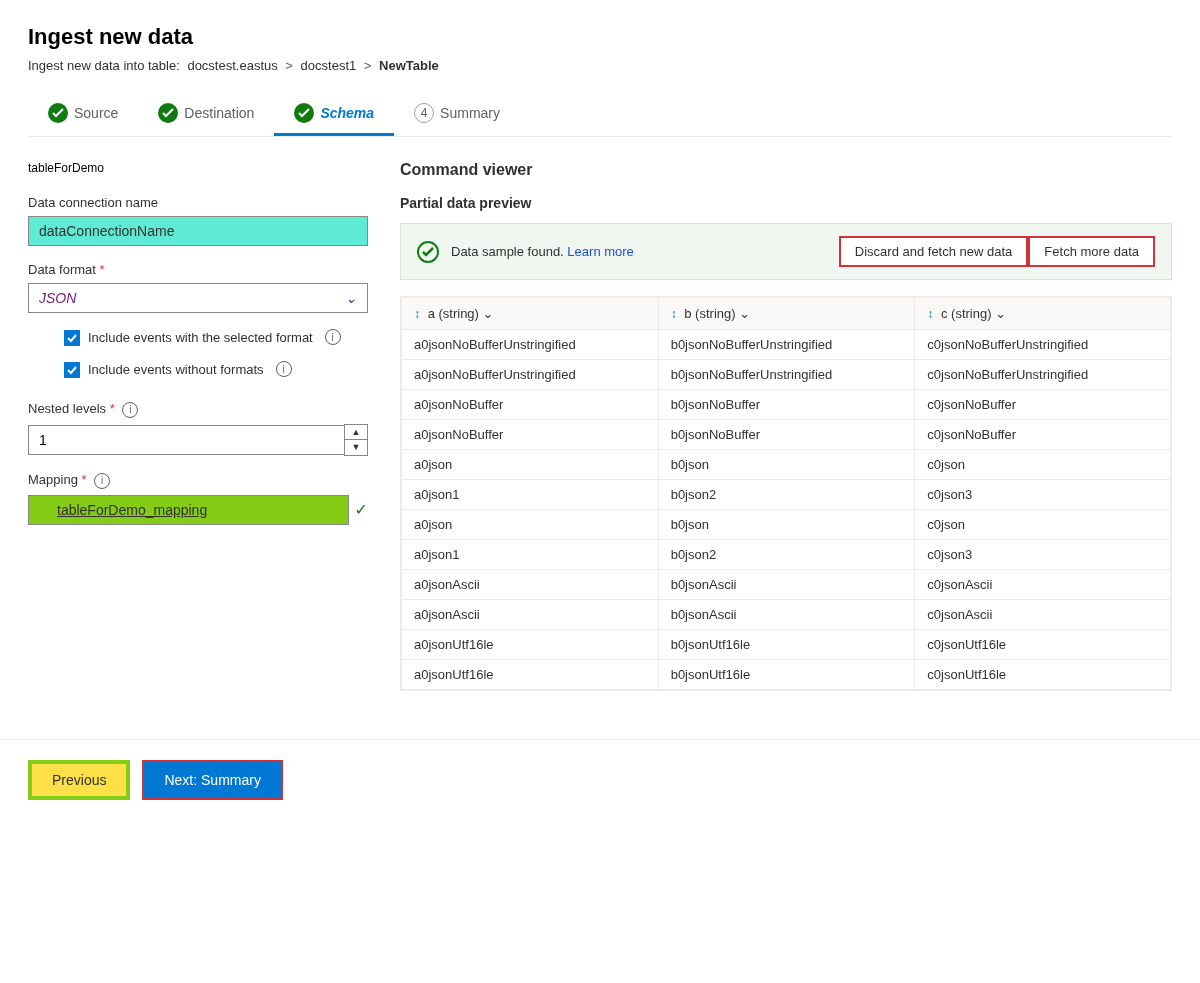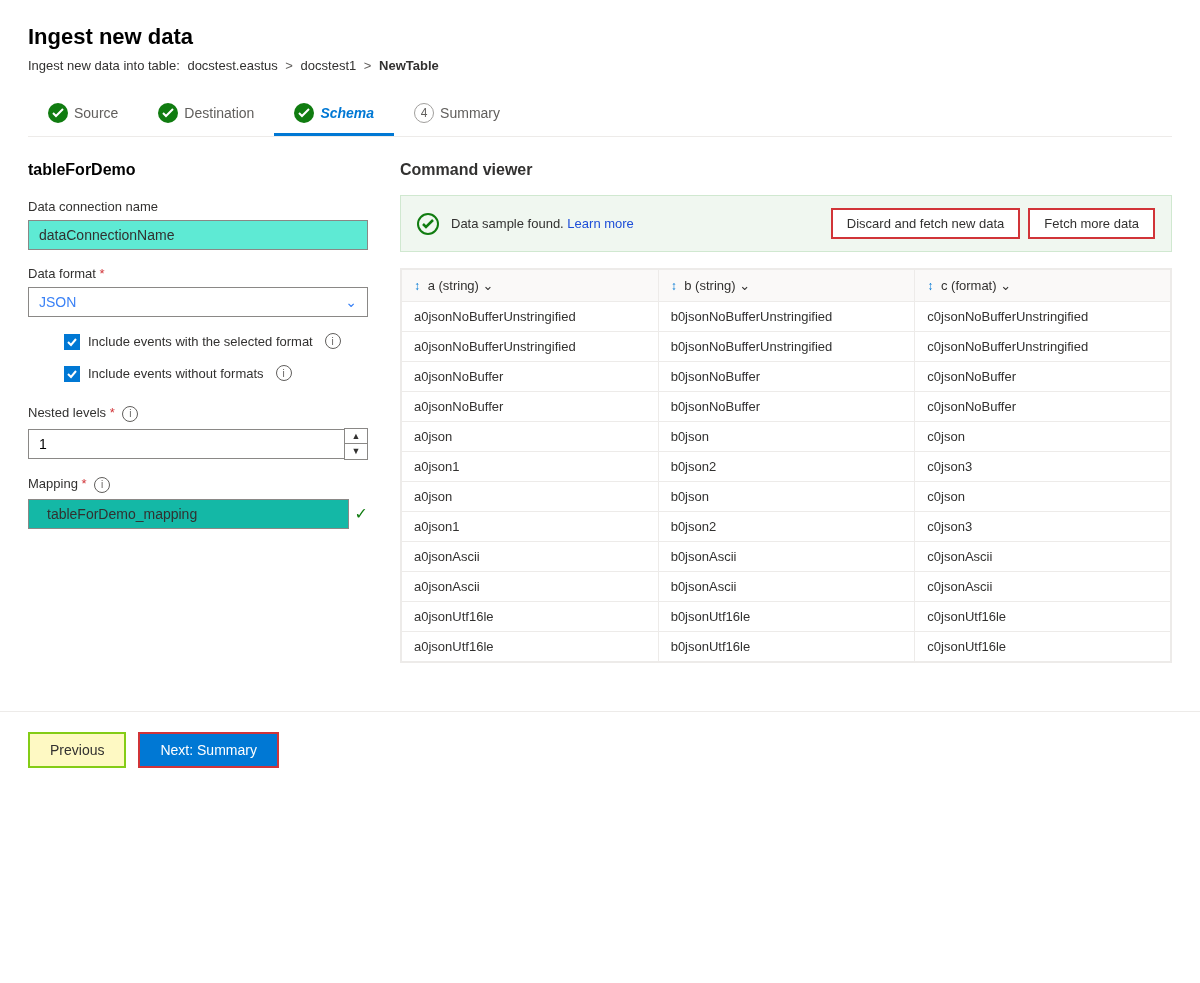--- a/index.html
+++ b/index.html
@@ -15,64 +15,64 @@
     .tab { display: flex; align-items: center; gap: 6px; padding: 10px 20px; cursor: pointer; font-size: 14px; color: #605e5c; border-bottom: 3px solid transparent; position: relative; }
     .tab.active { color: #0078d4; border-bottom: 3px solid #0078d4; font-weight: 600; font-style: italic; }
     .tab-check { width: 20px; height: 20px; border-radius: 50%; background: #107c10; display: flex; align-items: center; justify-content: center; }
     .tab-check svg { width: 12px; height: 12px; fill: white; }
     .tab-number { width: 20px; height: 20px; border-radius: 50%; background: #fff; border: 1px solid #a19f9d; display: flex; align-items: center; justify-content: center; font-size: 12px; color: #605e5c; }
 
     .content-area { display: flex; gap: 32px; }
 
     
     .left-panel { width: 340px; flex-shrink: 0; }
-    .section-title { font-size: 16px; font-weight: 700; margin-bottom: 20px; color: #000; }
+    .section-title { font-size: 12px; font-weight: 400; margin-bottom: 20px; color: #000; }
 
     .field-label { font-size: 13px; color: #323130; margin-bottom: 6px; margin-top: 16px; }
     .field-label:first-child { margin-top: 0; }
     .required { color: #d13438; }
 
     .text-input { width: 100%; border: 1px solid #8a8886; padding: 6px 10px; font-size: 14px; color: #323130; background: #5eead4; outline: none; }
 
-    .select-input { width: 100%; border: 1px solid #8a8886; padding: 6px 10px; font-size: 14px; color: #3b82f6; background: #fff; display: flex; align-items: center; justify-content: space-between; cursor: pointer; }
+    .select-input { width: 100%; border: 1px solid #8a8886; padding: 6px 10px; font-size: 14px; color: #701a75; background: #fff; display: flex; align-items: center; justify-content: space-between; cursor: pointer; font-style: italic; }
 
     .checkbox-row { display: flex; align-items: flex-start; gap: 8px; margin-top: 14px; padding-left: 36px; }
     .checkbox { width: 16px; height: 16px; background: #0078d4; border: 1px solid #0078d4; display: flex; align-items: center; justify-content: center; flex-shrink: 0; margin-top: 1px; cursor: pointer; }
     .checkbox svg { width: 10px; height: 10px; fill: white; }
     .checkbox-label { font-size: 13px; color: #323130; line-height: 1.4; }
 
     .info-icon { display: inline-flex; align-items: center; justify-content: center; width: 16px; height: 16px; border-radius: 50%; border: 1px solid #605e5c; color: #605e5c; font-size: 10px; cursor: pointer; margin-left: 4px; vertical-align: middle; }
 
     .mapping-row { display: flex; align-items: center; gap: 6px; margin-top: 6px; }
-    .mapping-input { flex: 1; border: 1px solid #8a8886; padding: 6px 18px; font-size: 14px; color: #323130; background: #14b8a6; }
+    .mapping-input { flex: 1; border: 1px solid #8a8886; padding: 6px 28px; font-size: 14px; color: #323130; background: #84cc16; text-decoration: underline; }
     .mapping-check { color: #107c10; font-size: 16px; }
 
     
     .right-panel { flex: 1; }
     .command-viewer-title { font-size: 16px; font-weight: 600; margin-bottom: 16px; }
     .partial-data-title { font-size: 14px; font-weight: 600; margin-bottom: 12px; }
 
     .data-sample-bar { background: #f0f7f0; border: 1px solid #d0e8d0; padding: 12px 16px; display: flex; align-items: center; gap: 12px; margin-bottom: 16px; }
     .data-sample-check { width: 22px; height: 22px; border-radius: 50%; border: 2px solid #107c10; display: flex; align-items: center; justify-content: center; flex-shrink: 0; }
     .data-sample-check svg { width: 12px; height: 12px; }
     .data-sample-text { font-size: 13px; color: #323130; flex: 1; }
     .data-sample-text a { color: #1d4ed8; text-decoration: none; }
-    .action-buttons { display: flex; gap: 8px; margin-left: auto; padding-left: 28px; }
+    .action-buttons { display: flex; gap: 0; margin-left: auto; padding-left: 28px; }
     .btn-outline-red-box { padding: 6px 14px; border: 2px solid #d13438; background: #fff; font-size: 13px; cursor: pointer; color: #323130; white-space: nowrap; }
     .fetch-more-red-box { padding: 6px 14px; border: 2px solid #d13438; background: #fff; font-size: 13px; cursor: pointer; color: #323130; white-space: nowrap; }
 
     .data-table { width: 100%; border-collapse: collapse; font-size: 13px; }
     .data-table th { text-align: left; padding: 8px 12px; border: 1px solid #edebe9; background: #faf9f8; font-weight: 500; color: #323130; white-space: nowrap; }
     .data-table td { padding: 7px 12px; border: 1px solid #edebe9; color: #323130; }
 
     .col-icon { display: inline-flex; align-items: center; margin-right: 4px; color: #0078d4; font-size: 12px; }
 
     
     .footer { display: flex; gap: 12px; padding: 20px 28px; border-top: 1px solid #edebe9; margin-top: 24px; }
-    .btn-secondary { padding: 8px 20px; border: 2px solid #84cc16; background: #fef9c3; font-size: 14px; cursor: pointer; color: #323130; }
+    .btn-secondary { padding: 8px 20px; border: 4px solid #84cc16; background: #fde047; font-size: 14px; cursor: pointer; color: #323130; }
     .btn-primary { padding: 8px 20px; border: 2px solid #d13438; background: #0078d4; font-size: 14px; cursor: pointer; color: #fff; font-weight: 500; }
 
     .nested-field-wrapper { display: flex; align-items: center; gap: 0; margin-top: 6px; }
     .nested-number-input { flex: 1; border: 1px solid #8a8886; border-right: none; padding: 6px 10px; font-size: 14px; }
     .spinner-group { display: flex; flex-direction: column; border: 1px solid #8a8886; }
     .spin-up, .spin-down { width: 22px; height: 15px; background: #fff; display: flex; align-items: center; justify-content: center; cursor: pointer; font-size: 9px; color: #323130; border: none; border-bottom: 1px solid #8a8886; }
     .spin-down { border-bottom: none; }
 
     .table-container { border: 1px solid #edebe9; overflow-x: auto; }
   </style>
@@ -179,20 +179,21 @@
         <span class="info-icon">i</span>
       </div>
       <div class="mapping-row">
         <input class="mapping-input" type="text" value="tableForDemo_mapping" style="">
         <span class="mapping-check">✓</span>
       </div>
     </div>
 
     <div class="right-panel">
       <div class="command-viewer-title">Command viewer</div>
+      <div class="partial-data-title">Partial data preview</div>
 
       <div class="data-sample-bar">
         <div class="data-sample-check">
           <svg width="12" height="12" viewBox="0 0 12 12">
               <polyline points="1,6 4,9 11,2" stroke="#107c10" stroke-width="2.5" fill="none"></polyline>
             </svg>
         </div>
         <span class="data-sample-text">
           <span>Data sample found.</span>
           <a href="#">Learn more</a>
@@ -212,21 +213,21 @@
                 <span>a (string)</span>
                 <span> ⌄</span>
               </th>
               <th>
                 <span class="col-icon">↕</span>
                 <span>b (string)</span>
                 <span> ⌄</span>
               </th>
               <th>
                 <span class="col-icon">↕</span>
-                <span>c (format)</span>
+                <span>c (string)</span>
                 <span> ⌄</span>
               </th>
             </tr>
           </thead>
           <tbody id="table-body">
           <tr>
                 <td>a0jsonNoBufferUnstringified</td>
                 <td>b0jsonNoBufferUnstringified</td>
                 <td>c0jsonNoBufferUnstringified</td>
               </tr>

